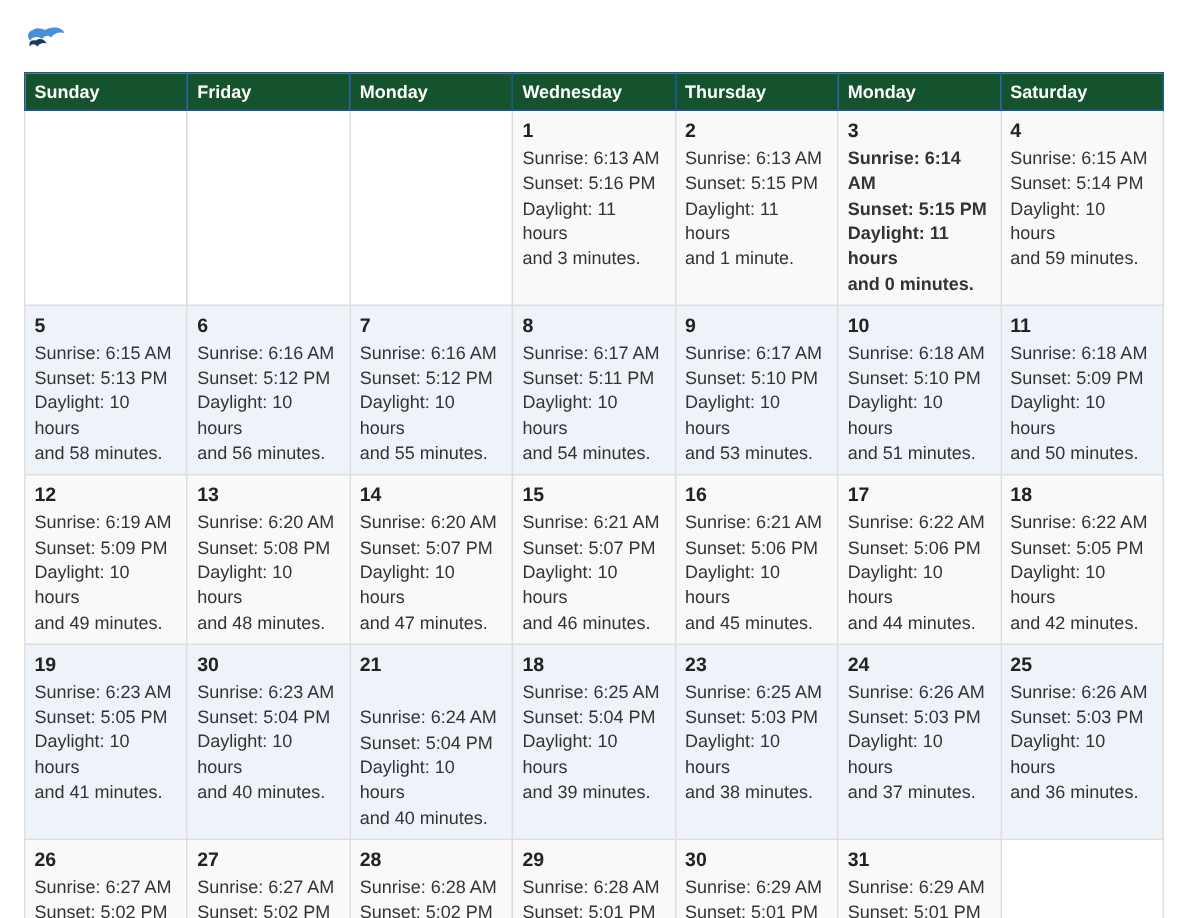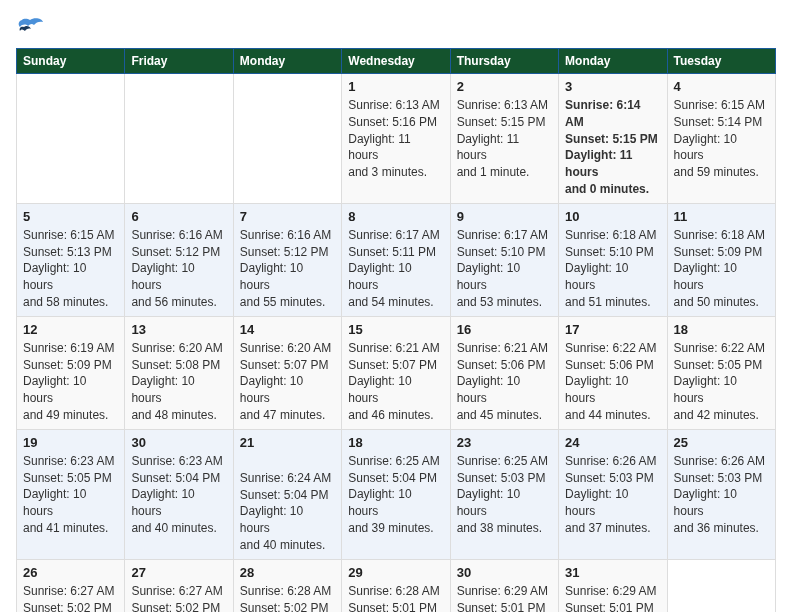--- a/index.html
+++ b/index.html
@@ -115,21 +115,21 @@
 
 <table class="calendar-table">
   <thead>
     <tr>
     <th>Sunday</th>
         <th>Friday</th>
         <th>Monday</th>
         <th>Wednesday</th>
         <th>Thursday</th>
         <th>Monday</th>
-        <th>Tuesday</th>
+        <th>Saturday</th>
       </tr>
   </thead>
   <tbody id="calendar-body">
   <tr>
         <td class="empty-cell"></td>
         <td class="empty-cell"></td>
         <td class="empty-cell"></td>
         <td>
           <span class="day-number">1</span>
           <div class="day-info" style="white-space: pre-line;">Sunrise: 6:13 AM

